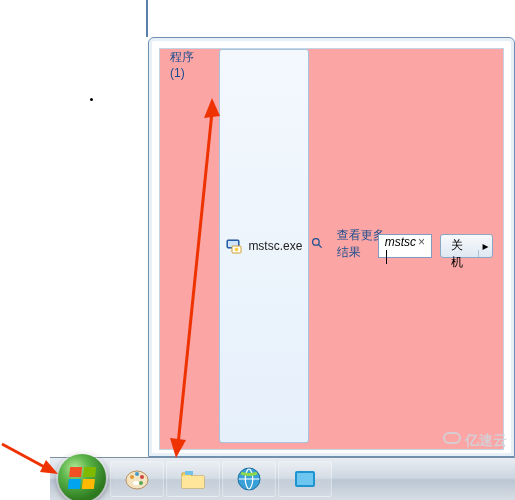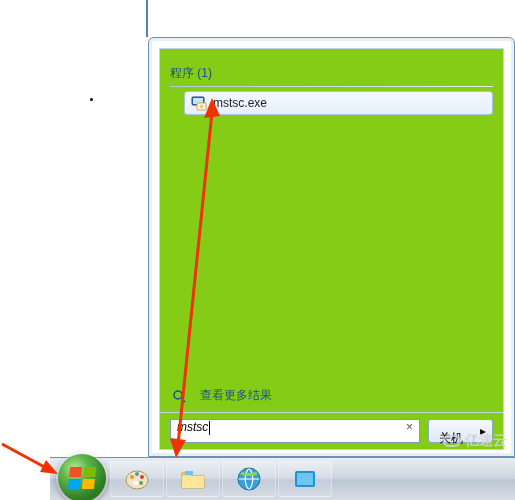--- a/index.html
+++ b/index.html
@@ -1,20 +1,20 @@
 <!DOCTYPE html>
 <html><head>
 <meta charset="utf-8">
 <style>
 * { margin: 0; padding: 0; box-sizing: border-box; }
 body { width: 515px; height: 500px; font-family: "Microsoft YaHei", "Segoe UI", Tahoma, sans-serif; background: #fff; overflow: hidden; position: relative; }
 .left-strip { position: absolute; left: 0; top: 0; width: 148px; height: 37px; background: #fff; border-right: 2px solid #5a7fa8; }
 .canvas-bg { position: absolute; left: 148px; top: 0; width: 370px; height: 37px; background: #fff; }
 .start-panel { position: absolute; left: 148px; top: 37px; right: 0; height: 420px; background: #fff; border: 1px solid #6f8fb0; border-radius: 6px 6px 0 0; box-shadow: inset 0 0 0 3px #e8f0f7; padding: 10px 10px 6px 10px; }
-.panel-inner { border: 1px solid #c5d4e3; height: 100%; background: #84cc16; padding: 16px 10px 6px 10px; display: flex; flex-direction: column; }
+.panel-inner { border: 1px solid #c5d4e3; height: 100%; background: #fca5a5; padding: 0 10px 6px 10px; display: flex; }
 .prog-header { color: #1b4e8f; font-size: 12px; padding-bottom: 4px; }
 .prog-divider { height: 1px; background: linear-gradient(to right, #b5c9dd, #e5eef6); margin-bottom: 4px; }
 .prog-item { display: flex; align-items: center; gap: 6px; background: linear-gradient(#f3f8fd,#e6f0fb); border: 1px solid #a6c3e0; border-radius: 3px; padding: 3px 6px; font-size: 12px; color: #222; margin-left: 14px; }
 .prog-icon { width: 16px; height: 16px; position: relative; }
 .spacer { flex: 1; }
 .more-row { display: flex; align-items: center; gap: 14px; color: #1b4e8f; font-size: 12px; padding: 4px 2px 8px 2px; }
 .magnifier { width: 14px; height: 14px; }
 .bot-div { height: 1px; background: #c5d4e3; margin: 0 -10px 6px -10px; }
 .bottom-row { display: flex; align-items: center; gap: 8px; }
 .search-box { flex: 1; display: flex; align-items: flex-start; border: 1px solid #7e9cc0; background: #fff; height: 24px; padding: 0 4px 0 6px; font-size: 12px; }
@@ -27,21 +27,21 @@
 .shutdown .arrow { width: 18px; display: flex; align-items: center; justify-content: center; }
 .taskbar { position: absolute; left: 50px; right: 0; bottom: 0; height: 43px; background: linear-gradient(#e8edf2,#ccd6e1 48%,#bac6d3 52%,#d7dde5); border-top: 1px solid #7a8fa5; display: flex; align-items: center; padding-left: 60px; gap: 2px; }
 .start-orb { position: absolute; left: 58px; bottom: -2px; width: 48px; height: 48px; border-radius: 50%; background: radial-gradient(circle at 35% 30%, #b6e89a 0%, #5bb54a 30%, #2d7a1f 70%); box-shadow: 0 0 0 2px rgba(255,255,255,.4), 0 2px 6px rgba(0,0,0,.5); display: flex; align-items: center; justify-content: center; z-index: 3; }
 .win-flag { width: 26px; height: 22px; display: grid; grid-template-columns: 1fr 1fr; grid-template-rows: 1fr 1fr; gap: 2px; transform: skewX(-6deg); }
 .win-flag span:nth-child(1){background:#f25022;}
 .win-flag span:nth-child(2){background:#7fba00;}
 .win-flag span:nth-child(3){background:#00a4ef;}
 .win-flag span:nth-child(4){background:#ffb900;}
 .tb-btn { width: 54px; height: 36px; border: 1px solid rgba(255,255,255,.35); border-radius: 3px; background: linear-gradient(rgba(255,255,255,.25),rgba(255,255,255,.05)); display: flex; align-items: center; justify-content: center; }
 .tb-icon { width: 28px; height: 28px; }
-.watermark { position: absolute; right: 8px; bottom: 50px; color: #cfd5db; font-size: 14px; font-weight: bold; display: flex; align-items: center; gap: 4px; opacity: .85; }
+.watermark { position: absolute; right: 8px; bottom: 50px; color: #cfd5db; font-size: 14px; font-weight: bold; display: flex; align-items: flex-start; gap: 4px; opacity: .85; }
 .wm-circ { width: 18px; height: 12px; border: 2px solid #cfd5db; border-radius: 10px; display: inline-block; position: relative; }
 .arrow-annot { position: absolute; pointer-events: none; z-index: 5; }
 .dot { position: absolute; left: 90px; top: 98px; width: 3px; height: 3px; background: #000; border-radius: 50%; }
 </style>
 </head>
 <body>
 
 <div class="left-strip"></div>
 <div class="canvas-bg"></div>
 <div class="dot"></div>

